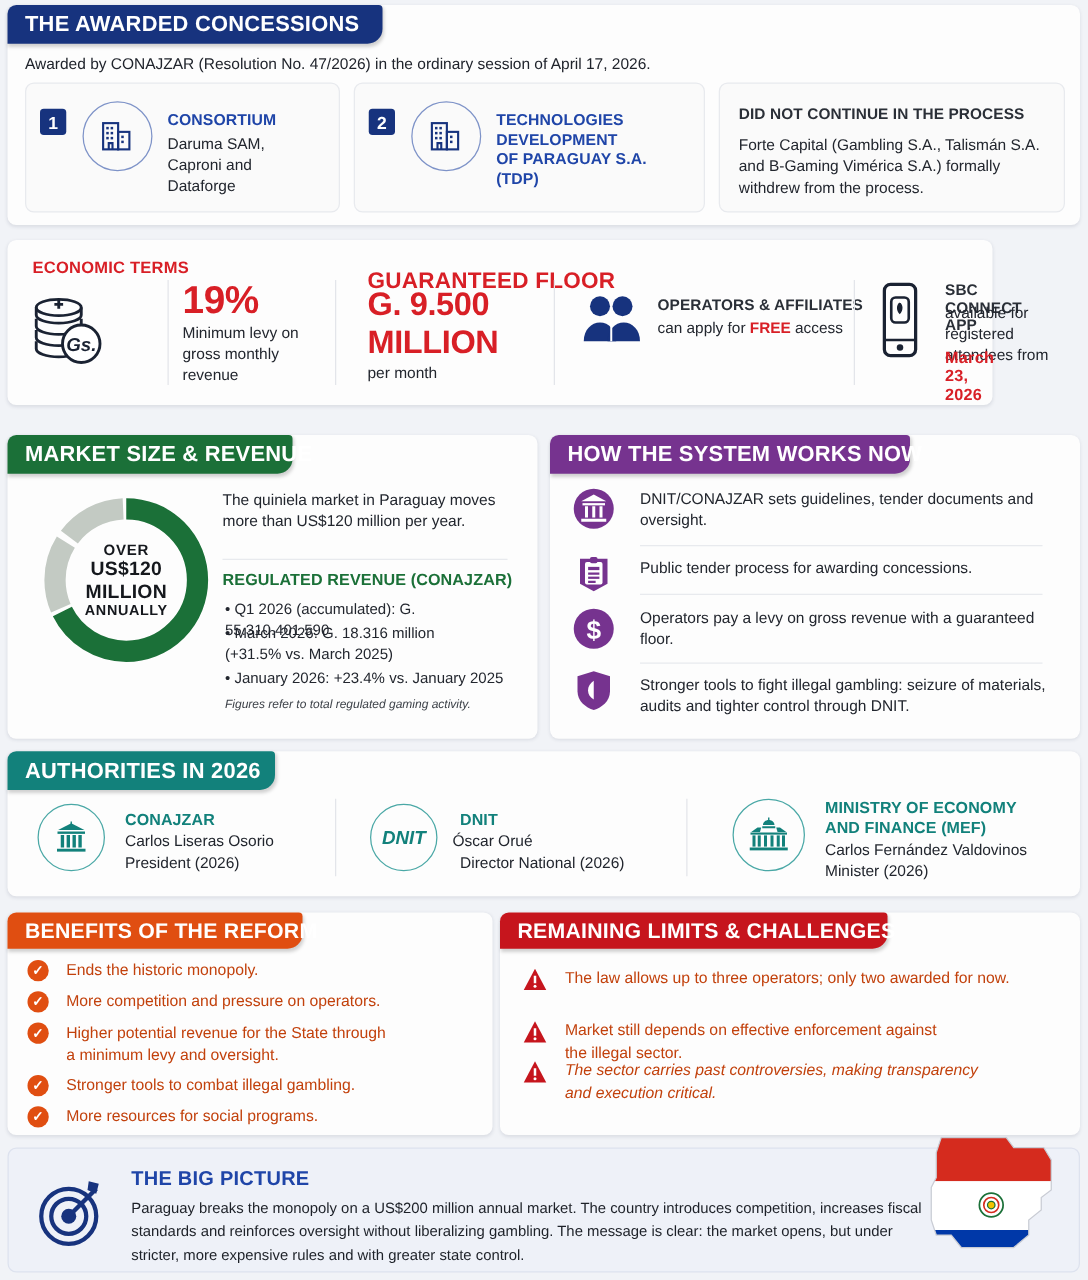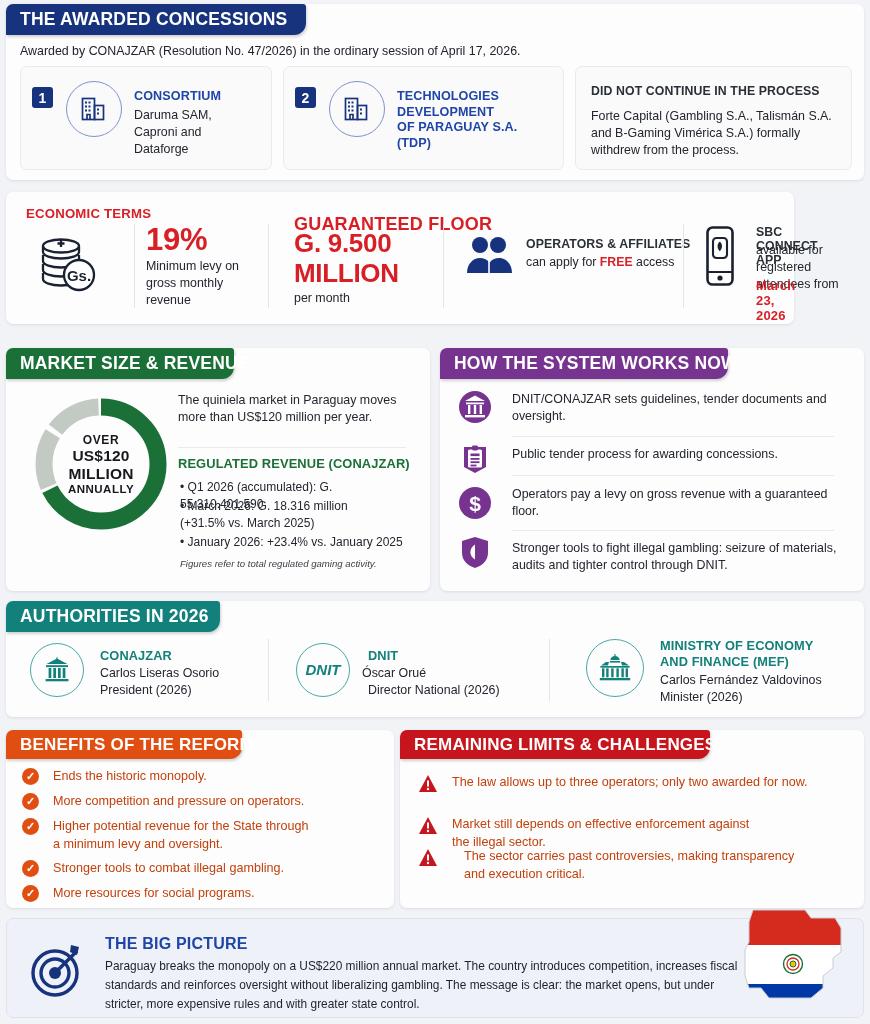--- a/index.html
+++ b/index.html
@@ -220,21 +220,21 @@
 
     <div class="inner" style="left:569px; top:62px; width:277px; height:104px;">
       <div class="cap-title" style="left:15px; top:17px;">DID NOT CONTINUE IN THE PROCESS</div>
       <div class="body-txt" style="left:15px; top:41px; width:250px;">Forte Capital (Gambling S.A., Talismán S.A. and B-Gaming Vimérica S.A.) formally withdrew from the process.</div>
     </div>
   </div>
 
   <div class="card" style="left:6px; top:192px; width:788px; height:132px;">
     <div class="red-lbl" style="left:20px; top:14px; font-size:13.2px;">ECONOMIC TERMS</div>
 
-    <div style="position:absolute; left:28px; top:38px;">
+    <div style="position:absolute; left:14px; top:38px;font-style:italic;">
       <svg width="68" height="68" viewBox="0 0 68 68" aria-hidden="true">
         <g fill="none" stroke="#1a2232" stroke-width="2.3">
           <ellipse cx="27" cy="16" rx="18" ry="6.5"></ellipse>
           <path d="M9 16v6c0 3.6 8 6.5 18 6.5s18-2.9 18-6.5v-6"></path>
           <path d="M9 25v6c0 3.6 8 6.5 18 6.5s18-2.9 18-6.5v-6"></path>
           <path d="M9 34v6c0 3.6 8 6.5 18 6.5s18-2.9 18-6.5v-6"></path>
           <path d="M9 43v6c0 3.6 8 6.5 18 6.5s18-2.9 18-6.5v-6"></path>
           <circle cx="45" cy="45" r="15" fill="#ffffff"></circle>
           <path d="M27 10v7M23.5 13.5h7"></path>
         </g>
@@ -490,39 +490,39 @@
 the illegal sector.</span>
     </div>
     <div class="bullet-row" style="left:18px; top:118px; width:440px;">
       <span class="warn">
         <svg width="20" height="19" viewBox="0 0 20 19" aria-hidden="true">
           <path d="M10 1 19 18H1z" fill="#c6151d"></path>
           <path d="M10 6.5v6" stroke="#fff" stroke-width="2"></path>
           <circle cx="10" cy="15" r="1.2" fill="#fff"></circle>
         </svg>
       </span>
-      <span class="bullet-txt" style="margin-left:26px; white-space:pre-line;">The sector carries past controversies, making transparency
+      <span class="bullet-txt" style="margin-left:14px; white-space:pre-line;font-style:italic;">The sector carries past controversies, making transparency
 and execution critical.</span>
     </div>
   </div>
 
   <div class="bigpic" style="left:6px; top:918px; width:858px; height:100px;">
     <div style="position:absolute; left:22px; top:22px;">
       <svg width="60" height="58" viewBox="0 0 60 58" aria-hidden="true">
         <g fill="none" stroke="#17337e" stroke-width="3.4">
           <circle cx="26" cy="32" r="22"></circle>
           <circle cx="26" cy="32" r="14"></circle>
         </g>
         <circle cx="26" cy="32" r="6" fill="#17337e"></circle>
         <path d="M26 32 48 10" stroke="#17337e" stroke-width="3.6"></path>
         <path d="M42 4l8 2-2 8-7-3z" fill="#17337e"></path>
       </svg>
     </div>
     <div class="bp-title" style="left:98px; top:16px;">THE BIG PICTURE</div>
-    <div class="bp-body" style="left:98px; top:38px; width:640px;">Paraguay breaks the monopoly on a US$220 million annual market. The country introduces competition, increases fiscal standards and reinforces oversight without liberalizing gambling. The message is clear: the market opens, but under stricter, more expensive rules and with greater state control.</div>
+    <div class="bp-body" style="left:98px; top:38px; width:640px;">Paraguay breaks the monopoly on a US$200 million annual market. The country introduces competition, increases fiscal standards and reinforces oversight without liberalizing gambling. The message is clear: the market opens, but under stricter, more expensive rules and with greater state control.</div>
   </div>
 
   <div style="position:absolute; left:735px; top:906px; width:118px; height:116px; overflow:hidden;">
     <svg width="118" height="116" viewBox="0 0 118 116" aria-hidden="true">
       <defs>
         <clipPath id="pyclip">
           <path d="M18 4h52l6 8h24l6 10v24l-8 6v10l-10 8v12l-12 10H34l-8-10H14l-4-12V44l4-8V16z"></path>
         </clipPath>
       </defs>
       <g clip-path="url(#pyclip)">

